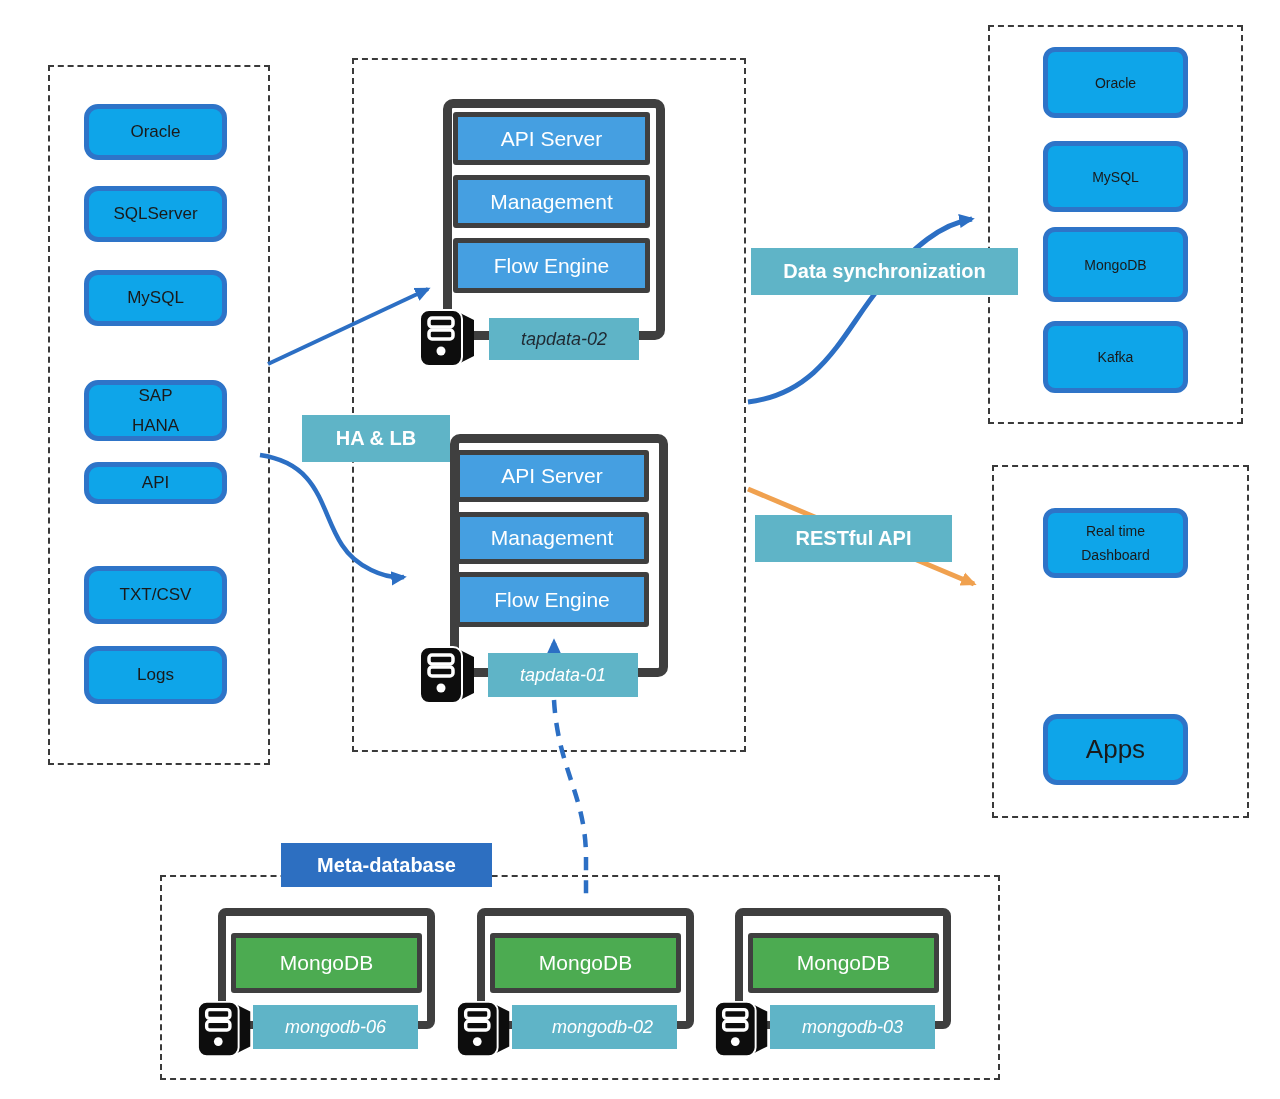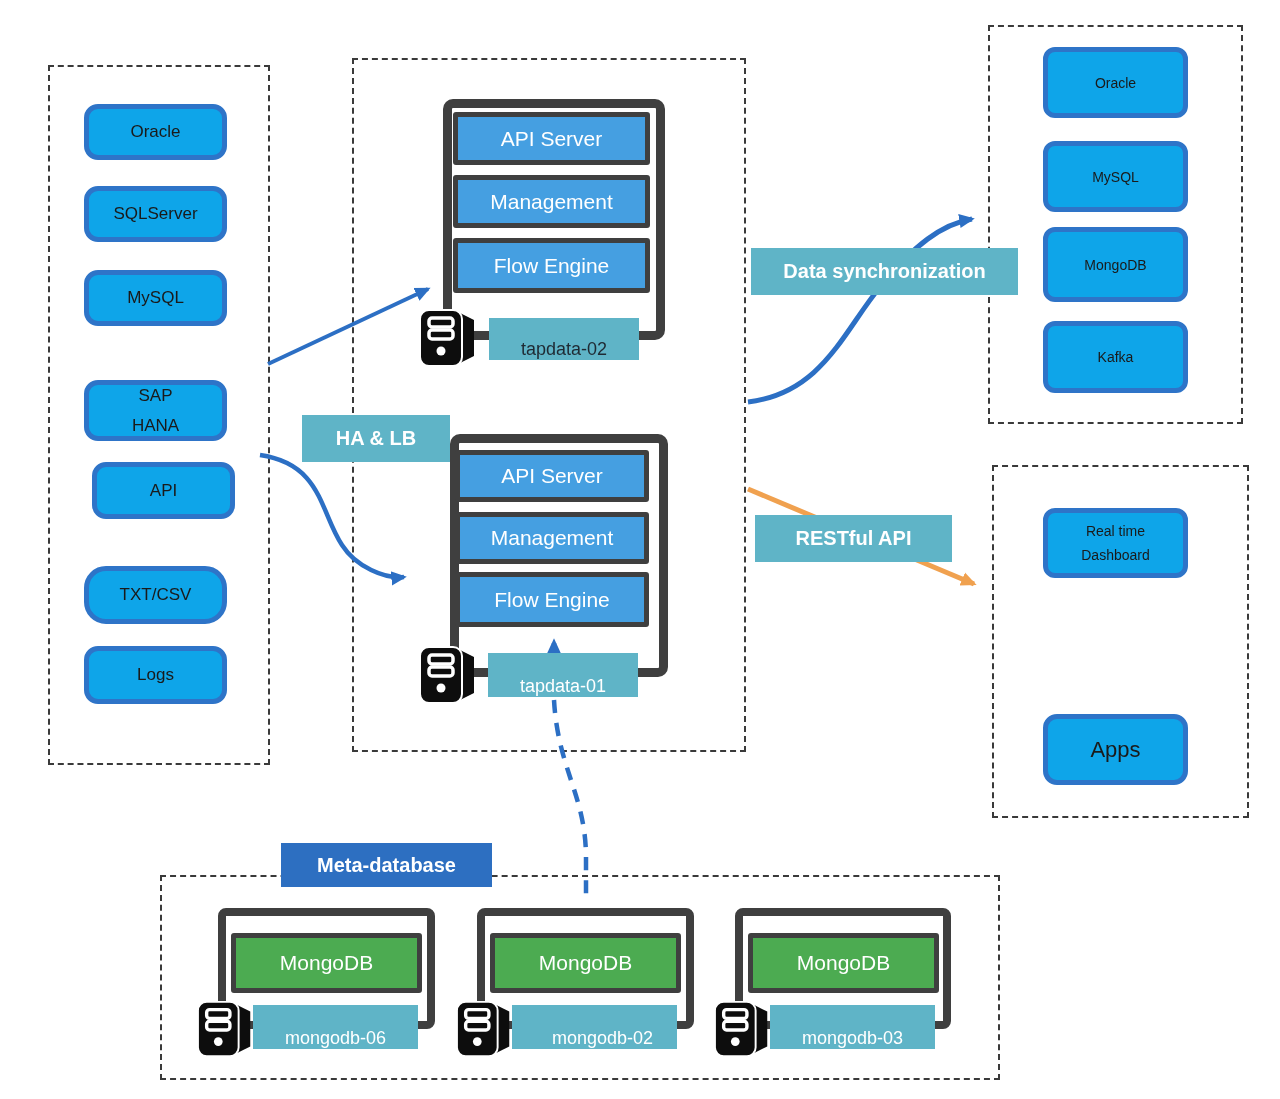--- a/index.html
+++ b/index.html
@@ -10,21 +10,21 @@
   .panel { position: absolute; border: 2px dashed #3a3a3a; background: transparent; }
 
   
   .node-box {
     position: absolute; background: #0ea5e9;
     border: 5px solid #2e74c8; border-radius: 14px;
     display: flex; align-items: center; justify-content: center;
     color: #1a1a1a; font-size: 17px; text-align: center;
   }
   .node-box.small { font-size: 14px; border-radius: 12px; }
-  .node-box.big-text { font-size: 22px; }
+  .node-box.big-text { font-size: 26px; }
   .pre { white-space: pre-line; line-height: 1.75; }
 
   
   .frame { position: absolute; border: 9px solid #3f3f3f; border-radius: 10px; background: #fff; }
   .frame.thin { border-width: 8px; border-radius: 8px; }
 
   
   .comp {
     position: absolute; background: #459fe1; border: 5px solid #3f3f3f; border-radius: 3px;
     display: flex; align-items: center; justify-content: center;
@@ -32,22 +32,22 @@
   }
   .green-comp {
     position: absolute; background: #4cab51; border: 5px solid #3f3f3f; border-radius: 3px;
     display: flex; align-items: center; justify-content: center;
     color: #fff; font-size: 21px;
   }
 
   
   .tag {
     position: absolute; background: #5fb4c7;
-    display: flex; align-items: flex-end; justify-content: center;
-    color: #fff; font-size: 18px;
+    display: flex; align-items: center; justify-content: center;
+    color: #fff; font-size: 18px; font-style: italic;
   }
   .tag.dark-text { color: #1f2a33; }
 
   
   .flow-label {
     position: absolute; background: #5fb4c7;
     display: flex; align-items: center; justify-content: center;
     color: #fff; font-size: 20px; font-weight: bold;
   }
   .flow-label.blue { background: #2d6fc1; }
@@ -73,24 +73,24 @@
   <div class="node-box" style="left:84px; top:186px; width:143px; height:56px;">
       <span>SQLServer</span>
     </div>
   <div class="node-box" style="left:84px; top:270px; width:143px; height:56px;">
       <span>MySQL</span>
     </div>
   <div class="node-box" style="left:84px; top:380px; width:143px; height:61px;">
       <span class="pre">SAP
 HANA</span>
     </div>
-  <div class="node-box" style="left:84px; top:462px; width:143px; height:57px;margin-left:8px;">
+  <div class="node-box" style="left:84px; top:462px; width:143px; height:42px;">
       <span>API</span>
     </div>
-  <div class="node-box" style="left:84px; top:566px; width:143px; height:58px;border-radius:22px;">
+  <div class="node-box" style="left:84px; top:566px; width:143px; height:58px;">
       <span>TXT/CSV</span>
     </div>
   <div class="node-box" style="left:84px; top:646px; width:143px; height:58px;">
       <span>Logs</span>
     </div>
 
   <div class="frame" style="left:443px; top:99px; width:222px; height:241px;"></div>
   <div class="comp" style="left:453px; top:112px; width:197px; height:53px;">
       <span>API Server</span>
     </div>

